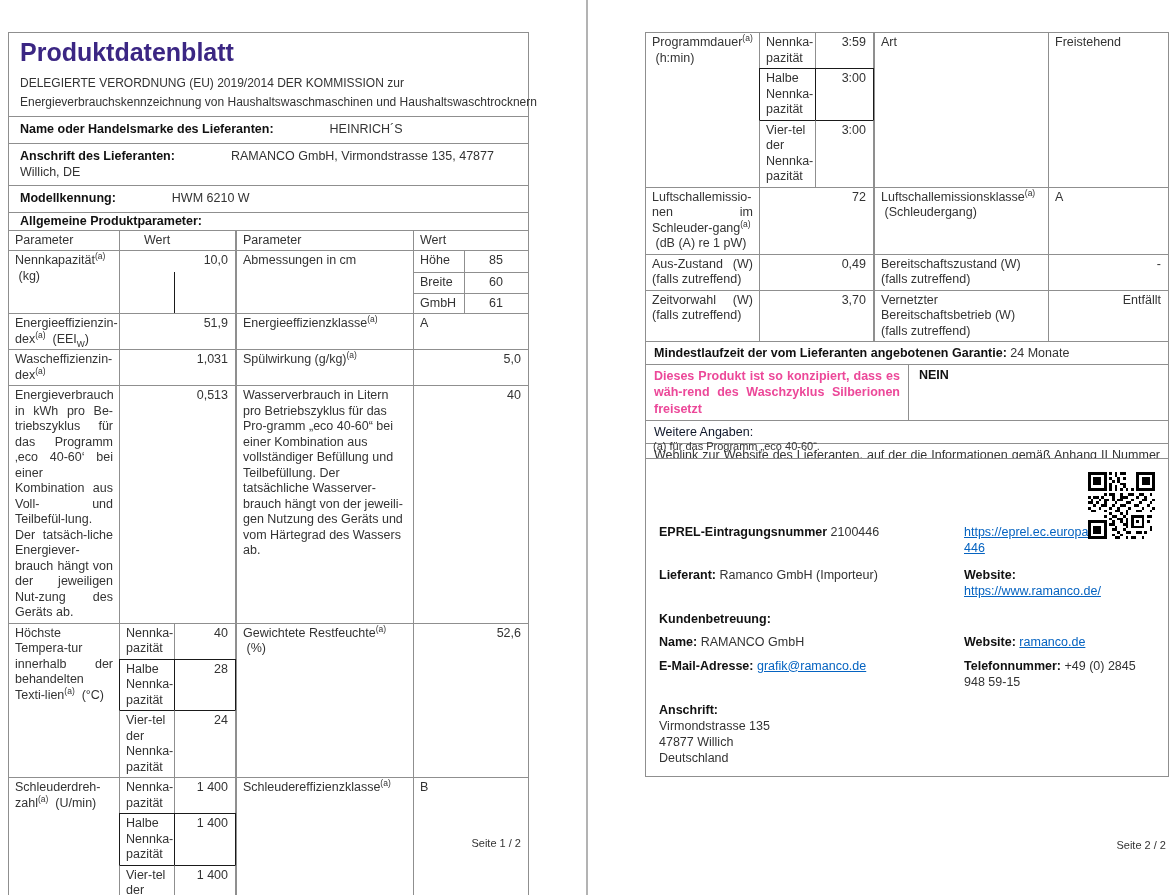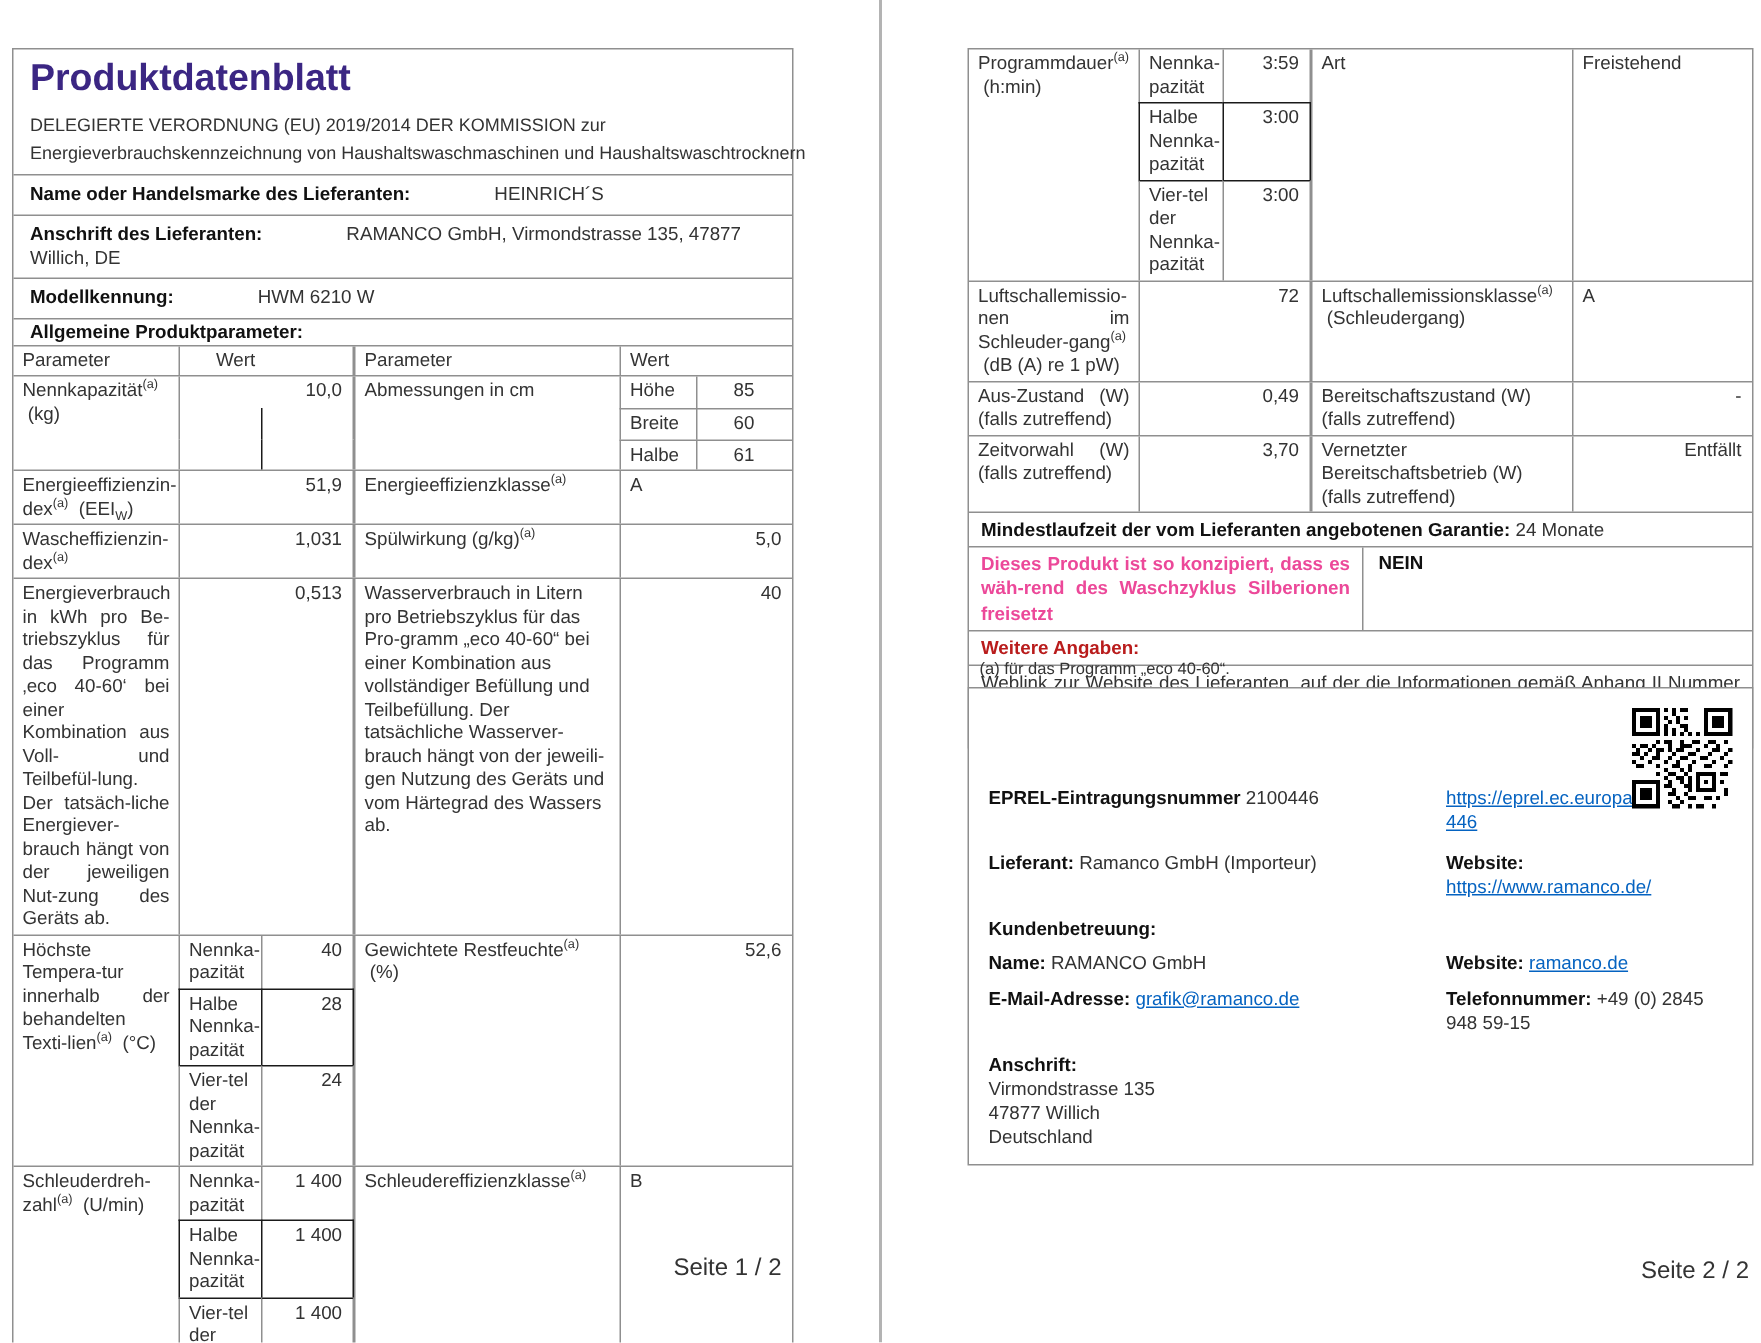--- a/index.html
+++ b/index.html
@@ -68,21 +68,21 @@
   .qr{position:absolute;top:13px;right:13px;width:67px;height:67px;}
   .mrow{display:flex;margin-top:10px;}
   .mrow .mleft{width:305px;flex:0 0 305px;line-height:1.3;}
   .mrow .mright{flex:1;line-height:1.3;}
   .mlabel{font-weight:bold;color:#111;}
   .mt-big{margin-top:54px;}
   .link{color:#0563c1;text-decoration:underline;cursor:pointer;}
   .breakall{word-break:break-all;}
   .addr{margin-top:12px;line-height:1.28;}
 
-  .pagefooter{position:absolute;font-size:16px;color:#333;text-align:right;}
+  .pagefooter{position:absolute;font-size:11px;color:#333;text-align:right;}
   .pf1{left:8px;top:837px;width:513px;}
   .pf2{left:645px;top:839px;width:521px;}
 </style>
 </head>
 <body>
 
 <div class="divider"></div>
 
 <div class="pagebox p1">
 
@@ -117,21 +117,21 @@
     <div class="td vfull gr1">10,0</div>
     <div class="fillL gr2"></div>
     <div class="fillR gr2"></div>
     <div class="fillL gr3"></div>
     <div class="fillR gr3"></div>
     <div class="td c3 span3 bl">Abmessungen in cm</div>
     <div class="td dimk gr1">Höhe</div>
     <div class="td dimv gr1">85</div>
     <div class="td dimk gr2 bt">Breite</div>
     <div class="td dimv gr2 bt">60</div>
-    <div class="td dimk gr3 bt">Halbe</div>
+    <div class="td dimk gr3 bt">GmbH</div>
     <div class="td dimv gr3 bt">61</div>
   </div>
 
   <div class="trow" style="min-height:32px;">
     <div class="td c1 just">Energieeffizienzin-dex<sup>(a)</sup> &nbsp;(EEI<sub>W</sub>)</div>
     <div class="td vfull">51,9</div>
     <div class="td c3 bl">Energieeffizienzklasse<sup>(a)</sup></div>
     <div class="td c4 bl">A</div>
   </div>
 
@@ -214,21 +214,21 @@
   <div class="fullrow" style="min-height:15px;">
     <span class="lbl">Mindestlaufzeit der vom Lieferanten angebotenen Garantie:</span>
     <span>24 Monate</span>
   </div>
 
   <div class="silverrow" style="min-height:35px;">
     <div class="left">Dieses Produkt ist so konzipiert, dass es wäh-rend des Waschzyklus Silberionen freisetzt</div>
     <div class="right">NEIN</div>
   </div>
 
-  <div class="fullrow lbl" style="min-height:12px;font-weight:bold;color:#b91c1c;">Weitere Angaben:</div>
+  <div class="fullrow lbl" style="min-height:12px;font-weight:normal;color:#0f172a;">Weitere Angaben:</div>
 
   <div class="fullrow just" style="min-height:35px;text-align:justify;">Weblink zur Website des Lieferanten, auf der die Informationen gemäß Anhang II Nummer 9 der Verordnung (EU) 2019/2023 der Kommission zu finden sind:  www.heinrichs-germany.com</div>
 </div>
 
 <div class="footnote">(a) für das Programm „eco 40-60“.</div>
 
 <div class="marketbox">
 
   <svg class="qr" viewBox="0 0 25 25" shape-rendering="crispEdges" xmlns="http://www.w3.org/2000/svg">
     <rect width="25" height="25" fill="#fff"></rect>

